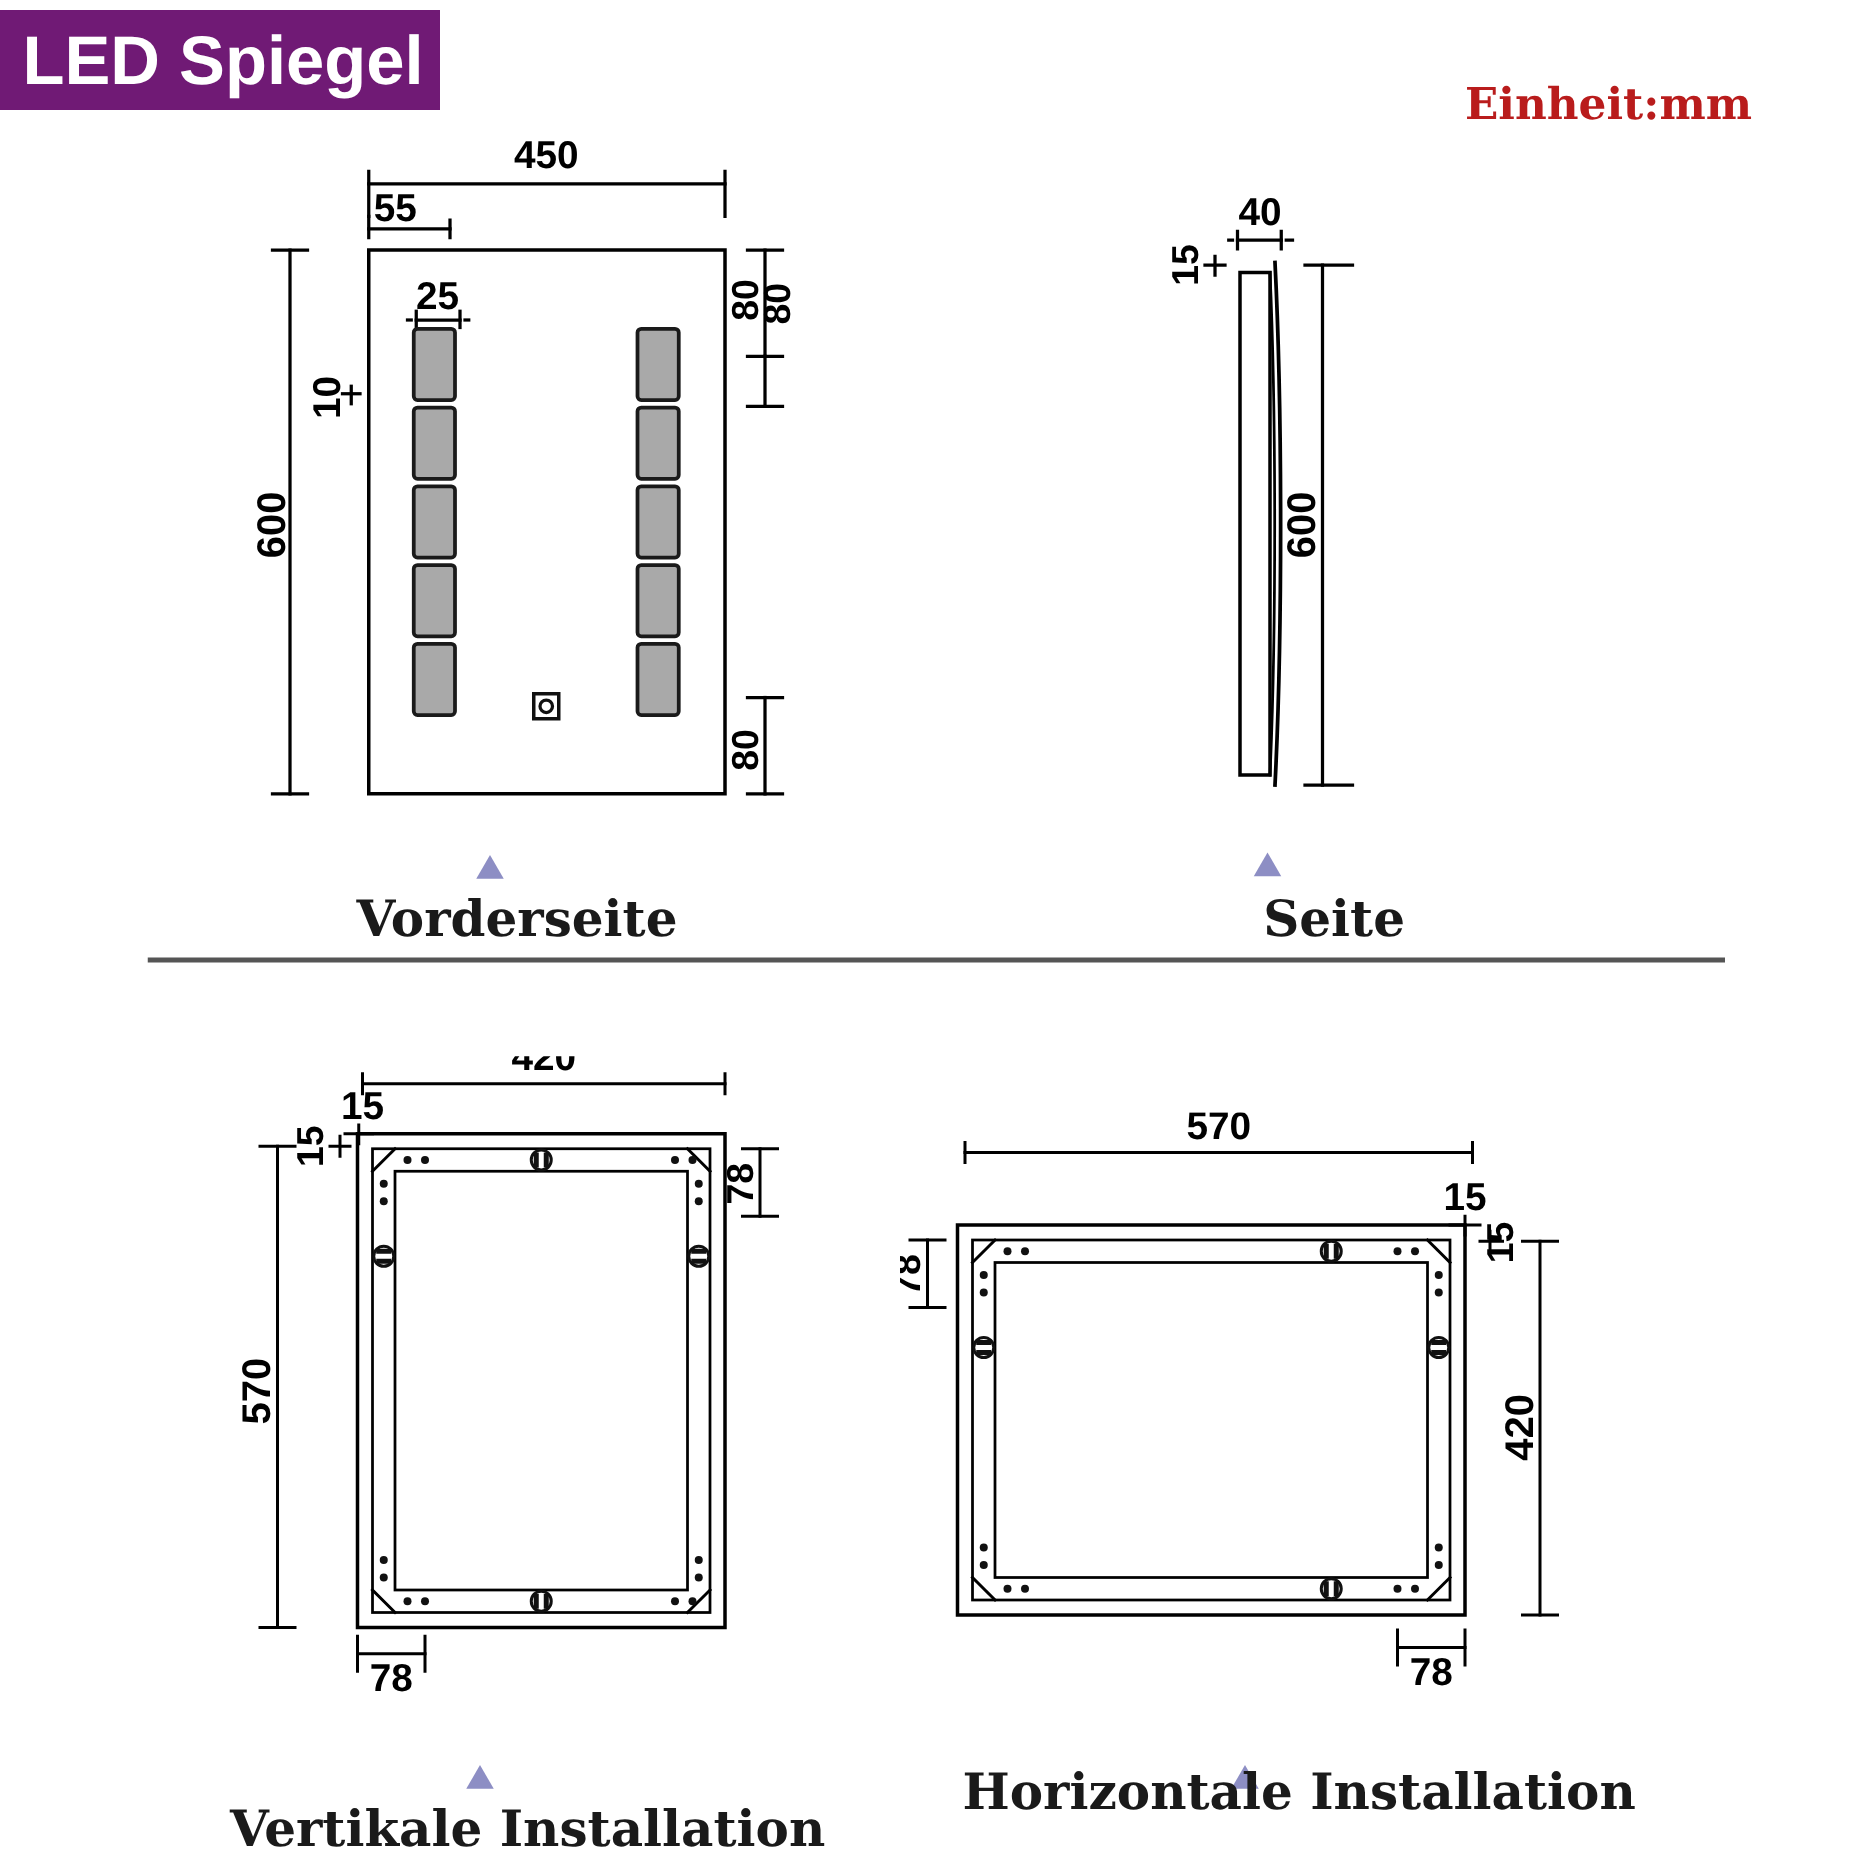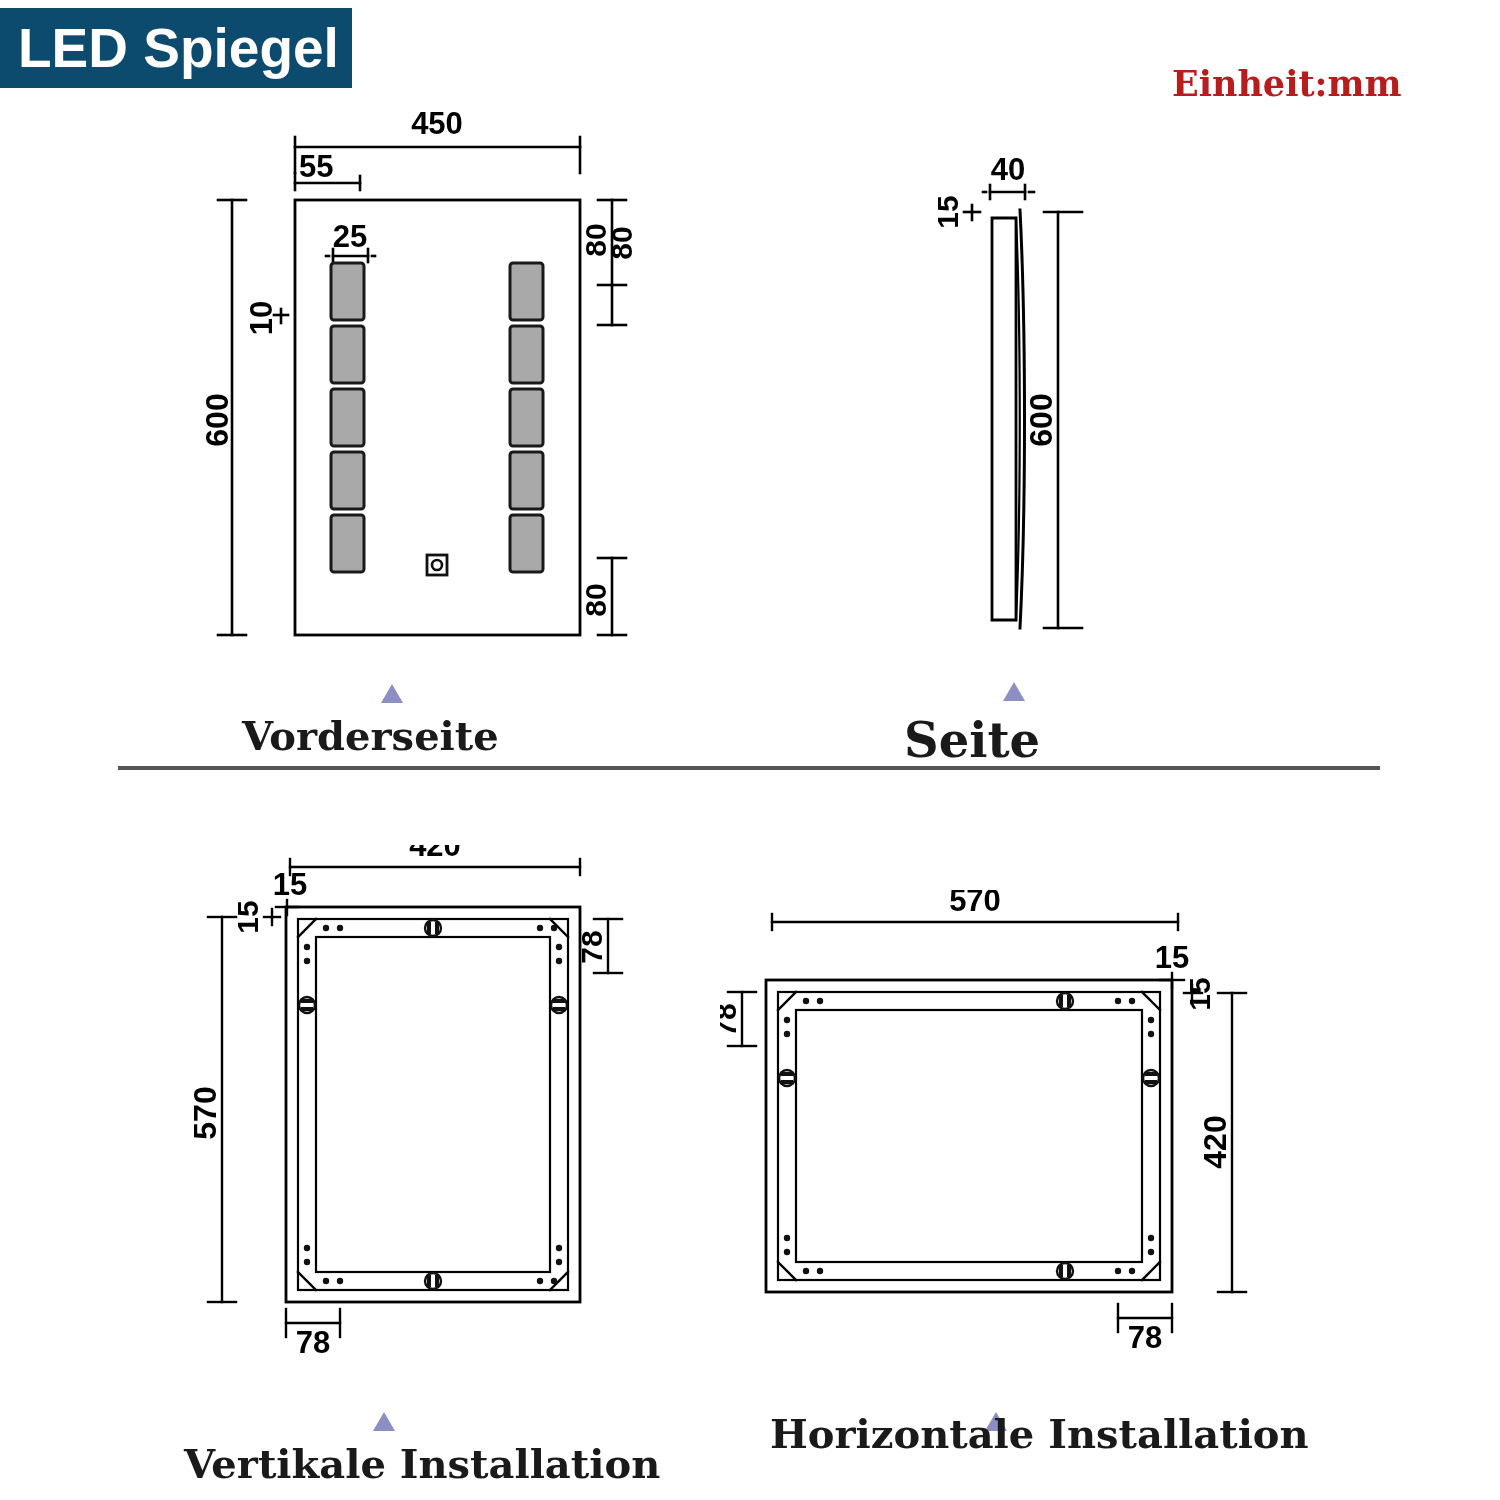--- a/index.html
+++ b/index.html
@@ -20,21 +20,21 @@
     width: 1500px;
     height: 1500px;
   }
   
   .title-badge {
     position: absolute;
     left: 0px;
     top: 8px;
     width: 352px;
     height: 80px;
-    background: #0c4a6e;
+    background: #701a75;
     display: flex;
     align-items: center;
     box-sizing: border-box;
     padding-left: 18px;
   }
   .title-badge span {
     color: #ffffff;
     font-family: "Liberation Sans", sans-serif;
     font-size: 55px;
     font-weight: 700;
@@ -52,21 +52,21 @@
     color: #b91c1c;
     white-space: nowrap;
   }
   
   .view-caption {
     position: absolute;
     font-family: "DejaVu Serif", serif;
     font-weight: 700;
     color: #1a1a1a;
     white-space: nowrap;
-    text-align: left;
+    text-align: right;
   }
   .caption-marker {
     position: absolute;
     width: 0; height: 0;
     border-left: 11px solid transparent;
     border-right: 11px solid transparent;
     border-bottom: 19px solid #8d8ec4;
   }
   svg { display: block; }
   .dimtext {
@@ -177,21 +177,21 @@
       <line x1="148" y1="62" x2="148" y2="478"></line>
       <line x1="134" y1="62" x2="172" y2="62"></line>
       <line x1="134" y1="478" x2="172" y2="478"></line>
     </g>
     <text class="dimtext" x="98" y="30" font-size="31" text-anchor="middle">40</text>
     <text class="dimtext" x="0" y="0" font-size="30" text-anchor="middle" transform="translate(48,62) rotate(-90)">15</text>
     <text class="dimtext" x="0" y="0" font-size="32" text-anchor="middle" transform="translate(142,270) rotate(-90)">600</text>
   </svg>
 
   <div class="caption-marker" style="left:1003px;top:682px;"></div>
-  <div class="view-caption" style="left:904px;top:712px;width:220px;font-size:48px;">Seite</div>
+  <div class="view-caption" style="left:904px;top:712px;width:220px;font-size:40px;">Seite</div>
 
   <svg style="position:absolute;left:118px;top:764px;" width="1262" height="8">
     <line x1="0" y1="4" x2="1262" y2="4" stroke="#555555" stroke-width="4"></line>
   </svg>
 
   <svg style="position:absolute;left:180px;top:845px;" width="470" height="545" viewBox="0 0 470 545">
     <g stroke="#000" stroke-width="2.4" fill="none" stroke-linecap="square">
 
       <line x1="110" y1="22" x2="400" y2="22"></line>
       <line x1="110" y1="14" x2="110" y2="30"></line>

